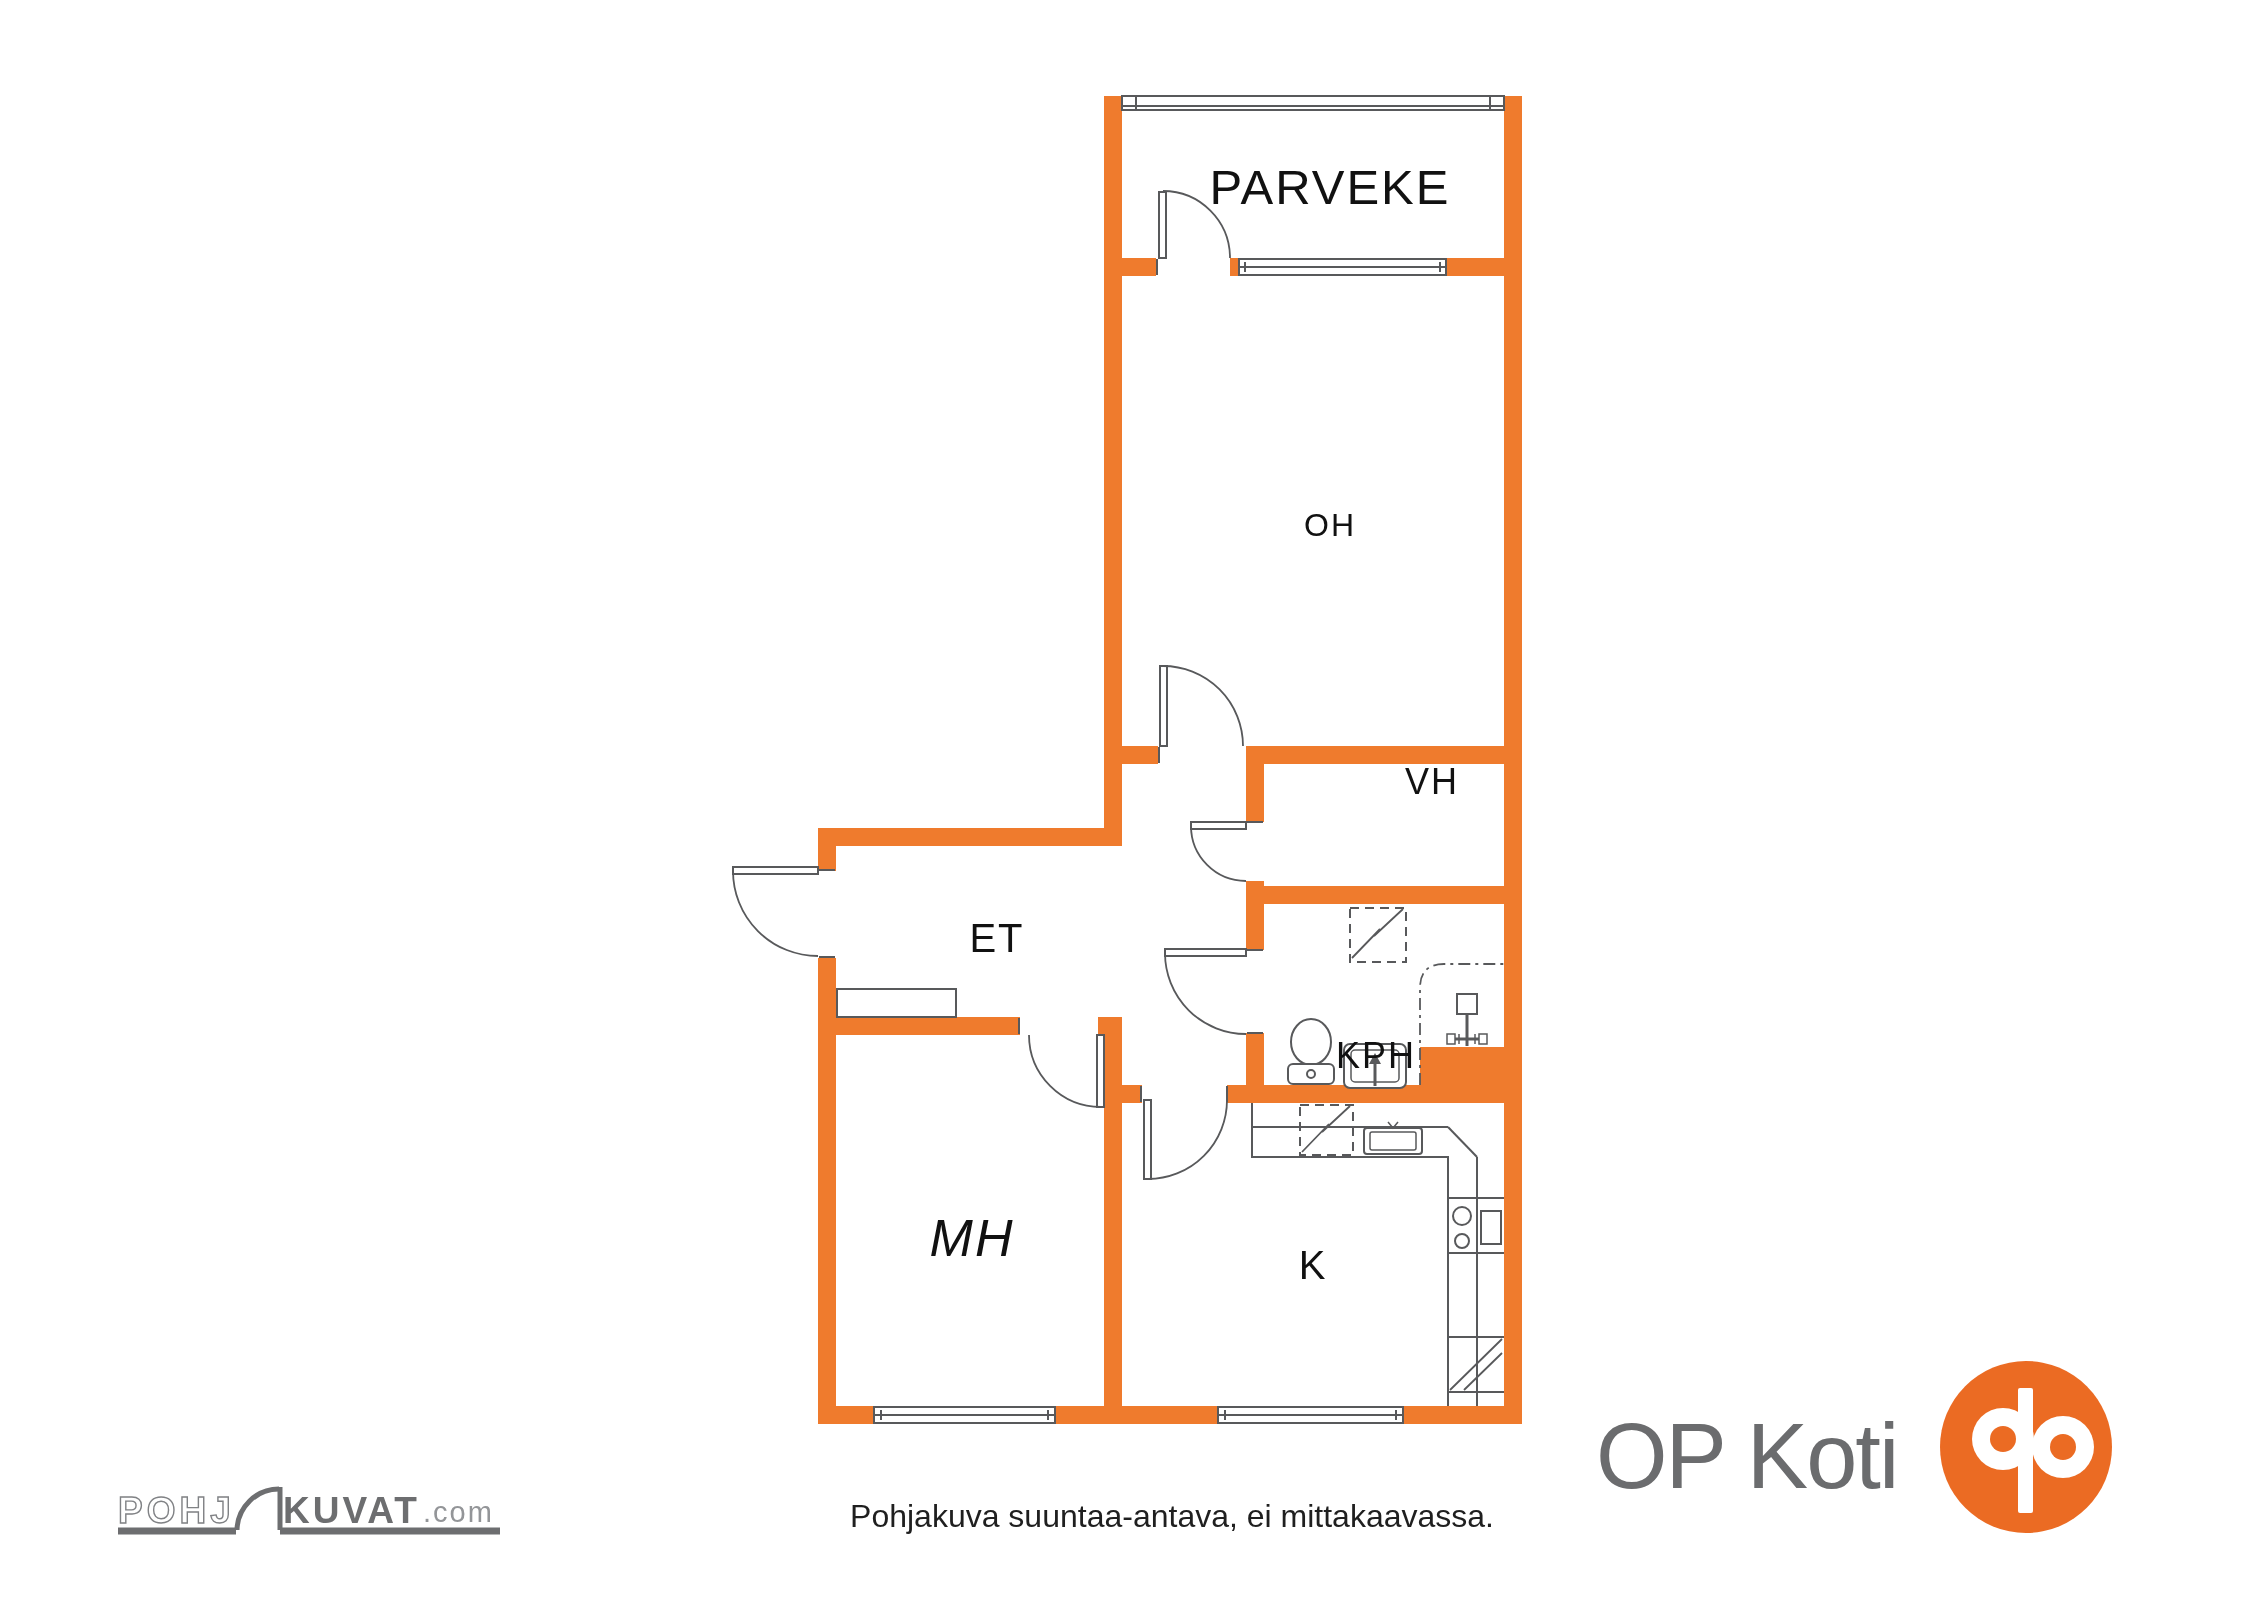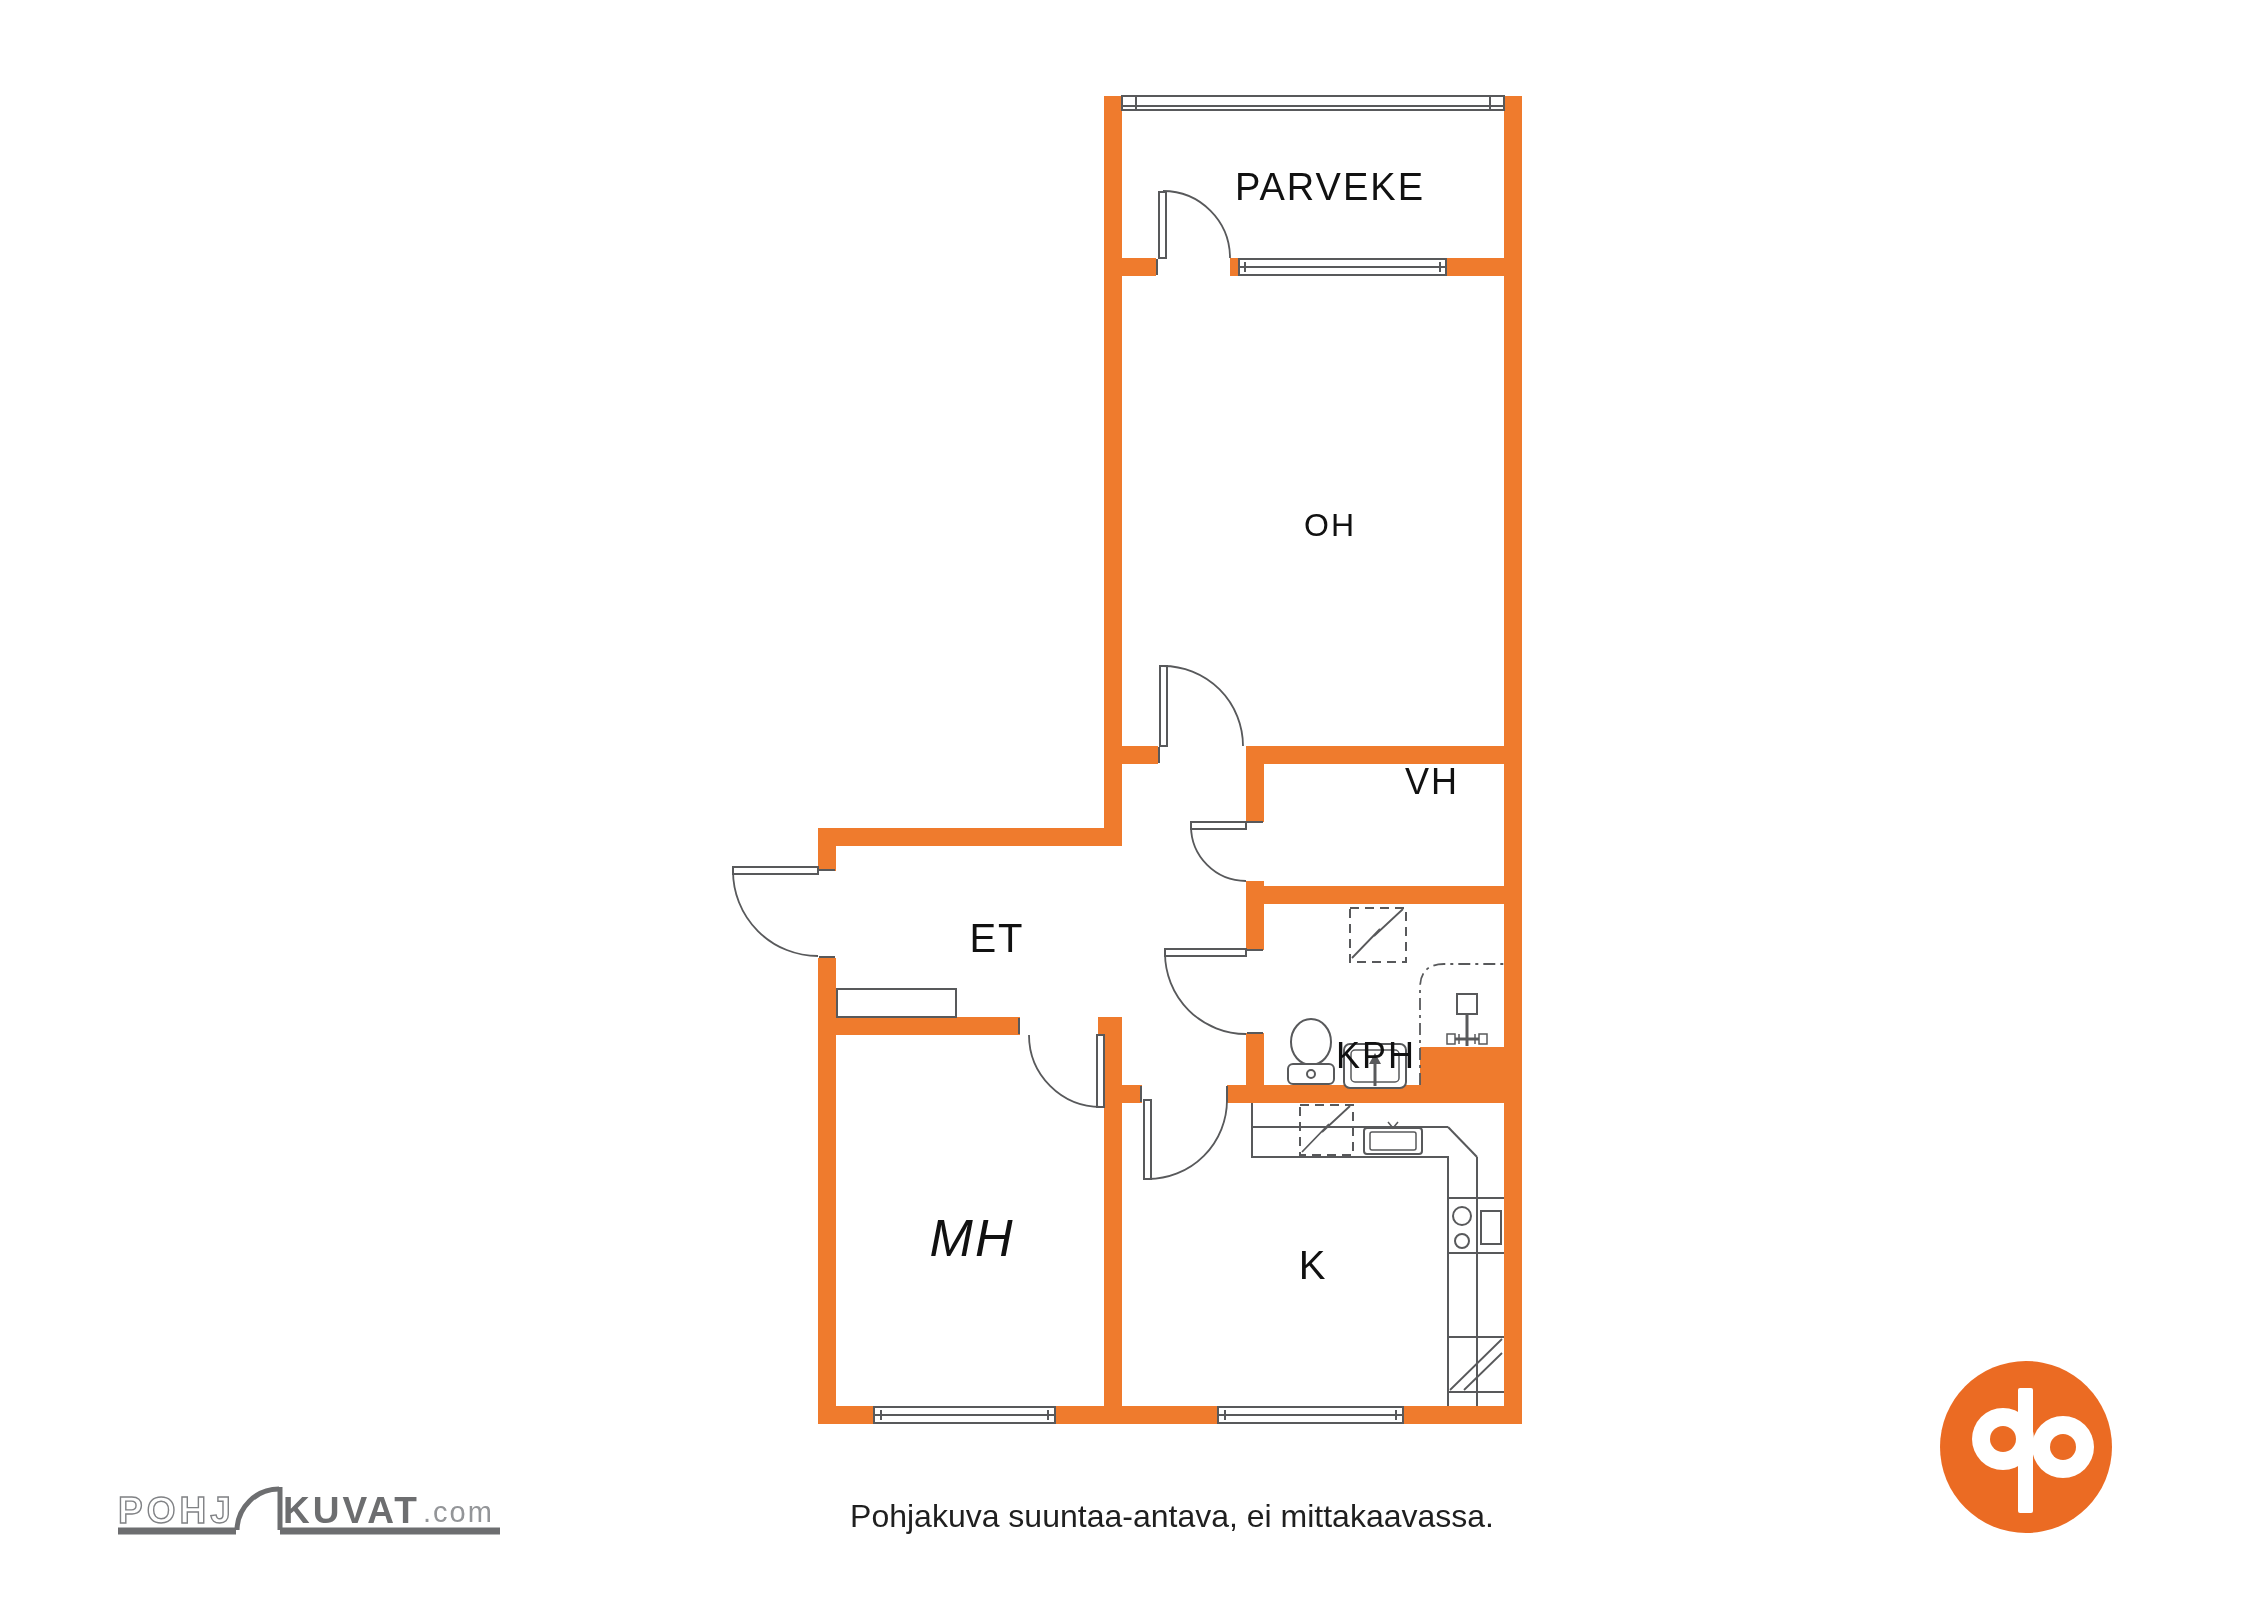--- a/index.html
+++ b/index.html
@@ -225,23 +225,24 @@
     <g>
       <circle cx="2026" cy="1447" r="86" fill="#EB6B23"></circle>
       <circle cx="2003" cy="1439" r="31" fill="#ffffff"></circle>
       <circle cx="2063" cy="1447" r="31" fill="#ffffff"></circle>
       <rect x="2018" y="1388" width="15" height="125" rx="2" fill="#ffffff"></rect>
       <circle cx="2003" cy="1439" r="13" fill="#EB6B23"></circle>
       <circle cx="2063" cy="1447" r="13" fill="#EB6B23"></circle>
     </g>
   </svg>
 
-  <div class="room-label lbl" style="left:1330px;top:187px;font-size:38px;">PARVEKE</div>
+  <div class="room-label lbl" style="left:1330px;top:187px;font-size:49px;">PARVEKE</div>
   <div class="room-label lbl" style="left:1330px;top:525px;font-size:32px;">OH</div>
   <div class="room-label lbl" style="left:1387px;top:782px;font-size:36px;margin-left:45px;">VH</div>
   <div class="room-label lbl" style="left:983px;top:938px;font-size:40px;margin-left:14px;">ET</div>
   <div class="room-label lbl" style="left:1376px;top:1056px;font-size:36px;">KPH</div>
   <div class="room-label lbl" style="left:972px;top:1238px;font-size:52px;font-style:italic;">MH</div>
   <div class="room-label lbl" style="left:1313px;top:1265px;font-size:40px;">K</div>
 
   <div id="disclaimer">Pohjakuva suuntaa-antava, ei mittakaavassa.</div>
+  <div id="opkoti-text">OP Koti</div>
 
 </div>
 
 </body></html>

